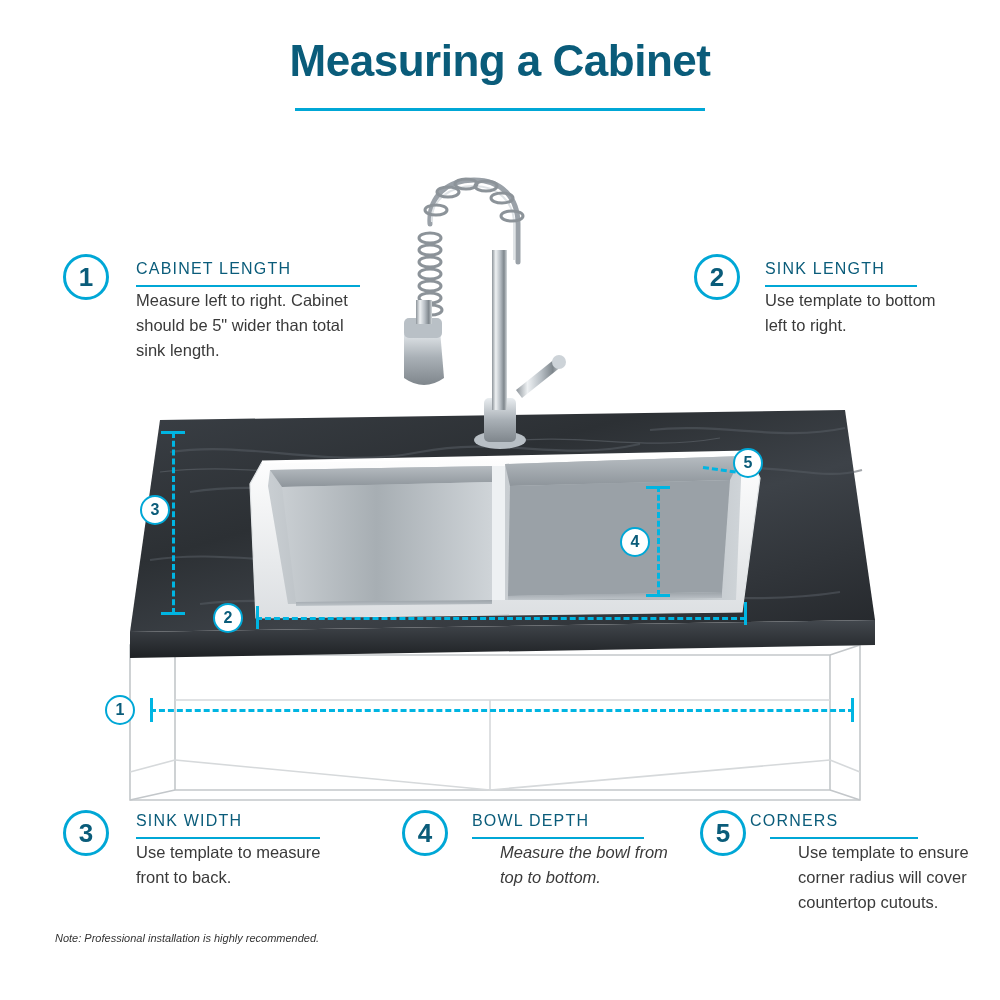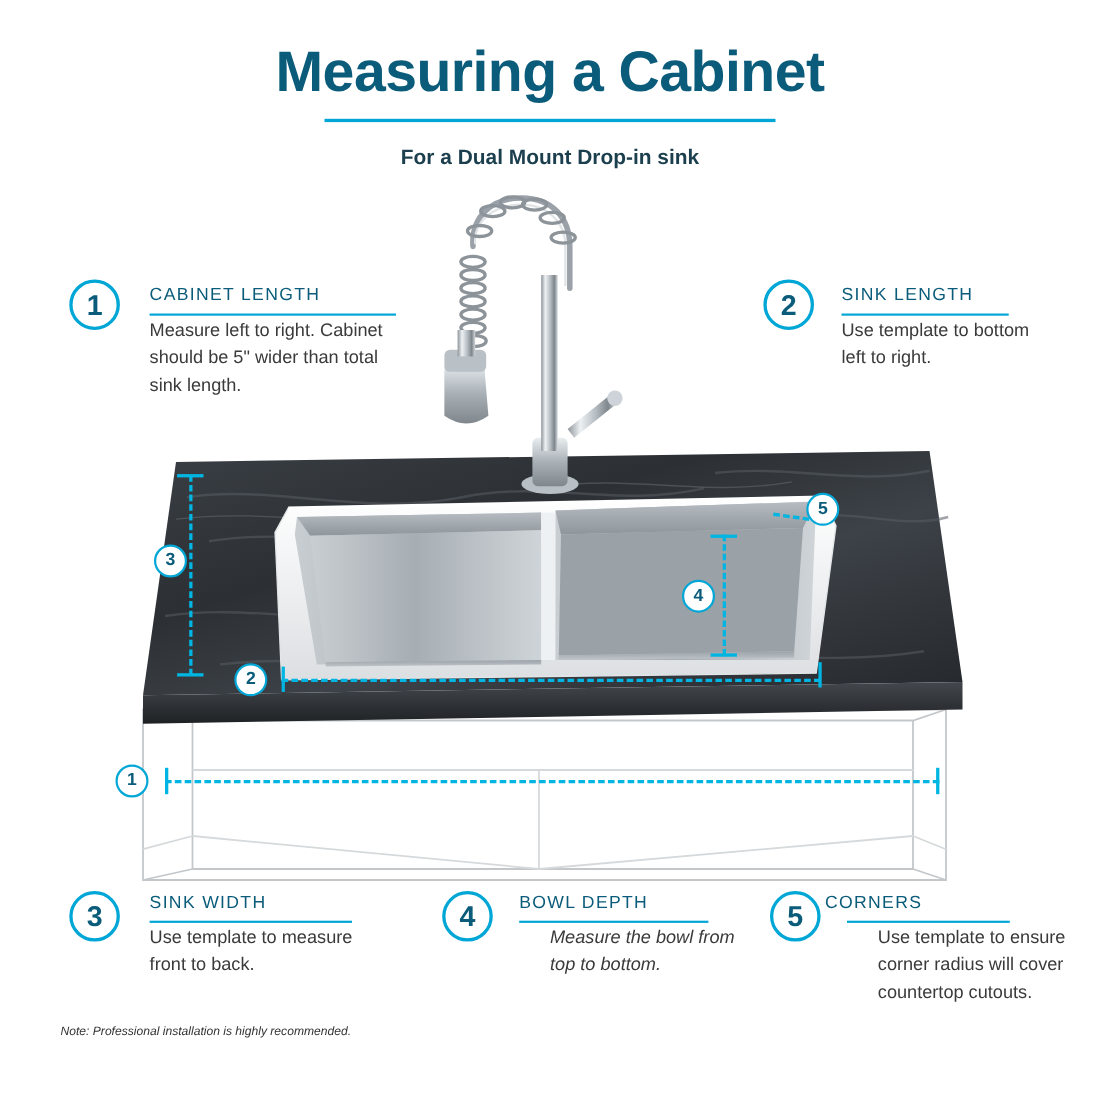--- a/index.html
+++ b/index.html
@@ -22,21 +22,21 @@
     height: 1000px;
   }
 
   
   .title {
     position: absolute;
     top: 36px;
     left: 0;
     width: 1000px;
     text-align: center;
-    font-size: 52px;
+    font-size: 44px;
     font-weight: bold;
     color: #0a5c7a;
     letter-spacing: -0.5px;
   }
   .title-rule {
     position: absolute;
     top: 108px;
     left: 295px;
     width: 410px;
     height: 3px;
@@ -140,21 +140,20 @@
   
   .art { position: absolute; left: 0; top: 0; width: 1000px; height: 1000px; z-index: 10; }
 </style>
 </head>
 <body>
 
 <div id="stage">
 
   <div class="title">Measuring a Cabinet</div>
   <div class="title-rule"></div>
-  <div class="subtitle">For a Dual Mount Drop-in sink</div>
 
   <svg class="art" viewBox="0 0 1000 1000">
     <defs>
       <linearGradient id="granite" x1="0" y1="0" x2="1" y2="1">
         <stop offset="0%" stop-color="#3a3f45"></stop>
         <stop offset="35%" stop-color="#2c3034"></stop>
         <stop offset="60%" stop-color="#3d4248"></stop>
         <stop offset="100%" stop-color="#25282c"></stop>
       </linearGradient>
       <linearGradient id="graniteEdge" x1="0" y1="0" x2="0" y2="1">

